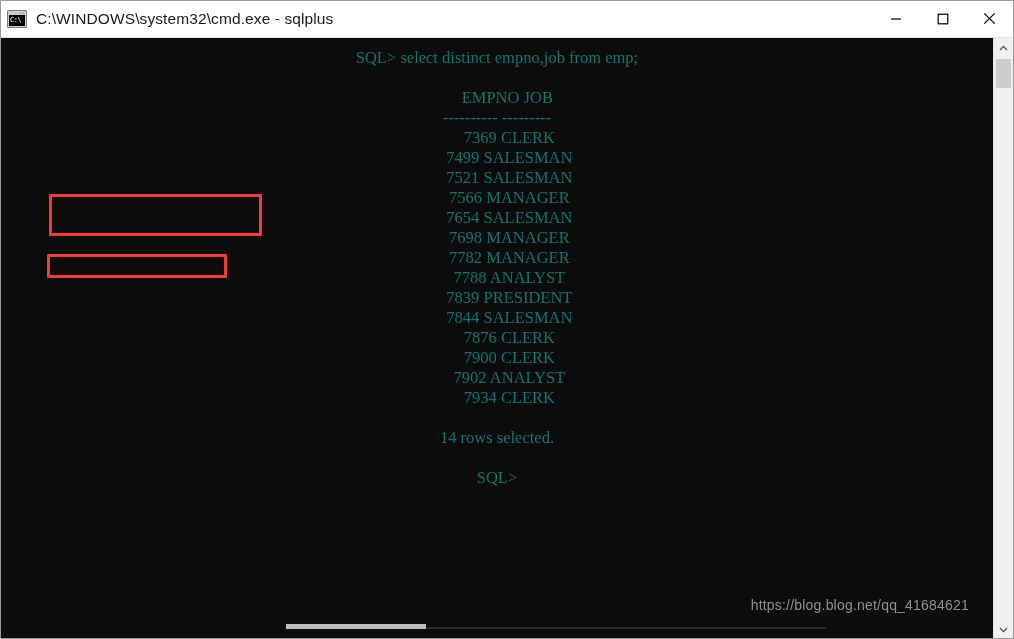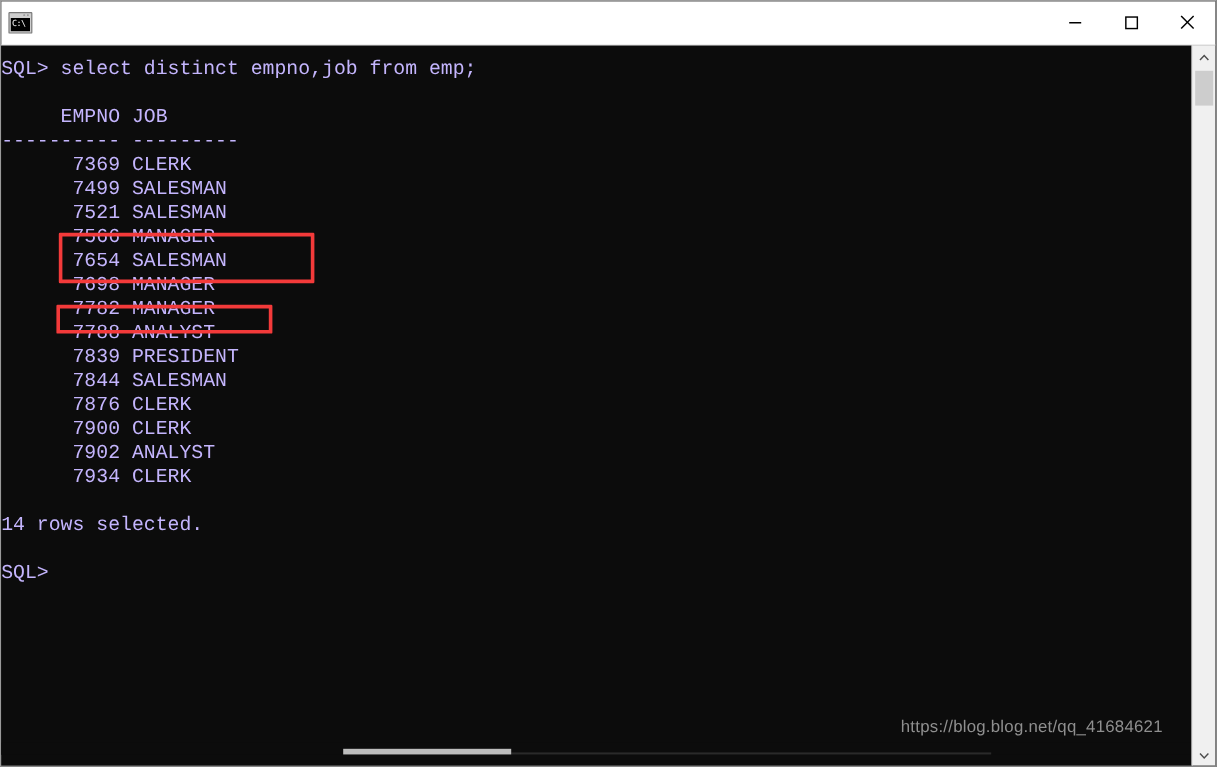--- a/index.html
+++ b/index.html
@@ -101,28 +101,29 @@
   #terminal {
     position: absolute;
     left: 0;
     top: 37px;
     width: 992px;
     height: 591px;
     background: #0c0c0c;
     overflow: hidden;
   }
   #term-text {
-    font-family: Liberation Mono, monospace;
+    font-family: Liberation Serif, serif;
     font-size: 16.5px;
     line-height: 20px;
-    color: #c4b5fd;
+    color: #0f766e;
     white-space: pre;
     padding: 10px 0 0 0;
     margin: 0;
     letter-spacing: 0px;
+    text-align: center;
   }
   .term-line { display: block; height: 20px; }
   .term-blank { display: block; height: 20px; }
 
   
   .redbox {
     position: absolute;
     border: 3px solid #f33a3a;
     border-radius: 1px;
     box-sizing: border-box;
@@ -204,20 +205,21 @@
 </head>
 <body>
 
 <div id="window">
 
   <div id="titlebar">
     <div id="app-icon">
       <div class="icon-dots">▫▫</div>
       <div class="icon-body">C:\</div>
     </div>
+    <div id="window-title">C:\WINDOWS\system32\cmd.exe - sqlplus</div>
 
     <div id="window-controls">
       <div class="win-btn">
         <svg width="12" height="12" viewBox="0 0 12 12">
           <line x1="1" y1="6" x2="11" y2="6" stroke="#000" stroke-width="1.2"></line>
         </svg>
       </div>
       <div class="win-btn">
         <svg width="12" height="12" viewBox="0 0 12 12">
           <rect x="1.2" y="1.2" width="9.6" height="9.6" fill="none" stroke="#000" stroke-width="1.2"></rect>

